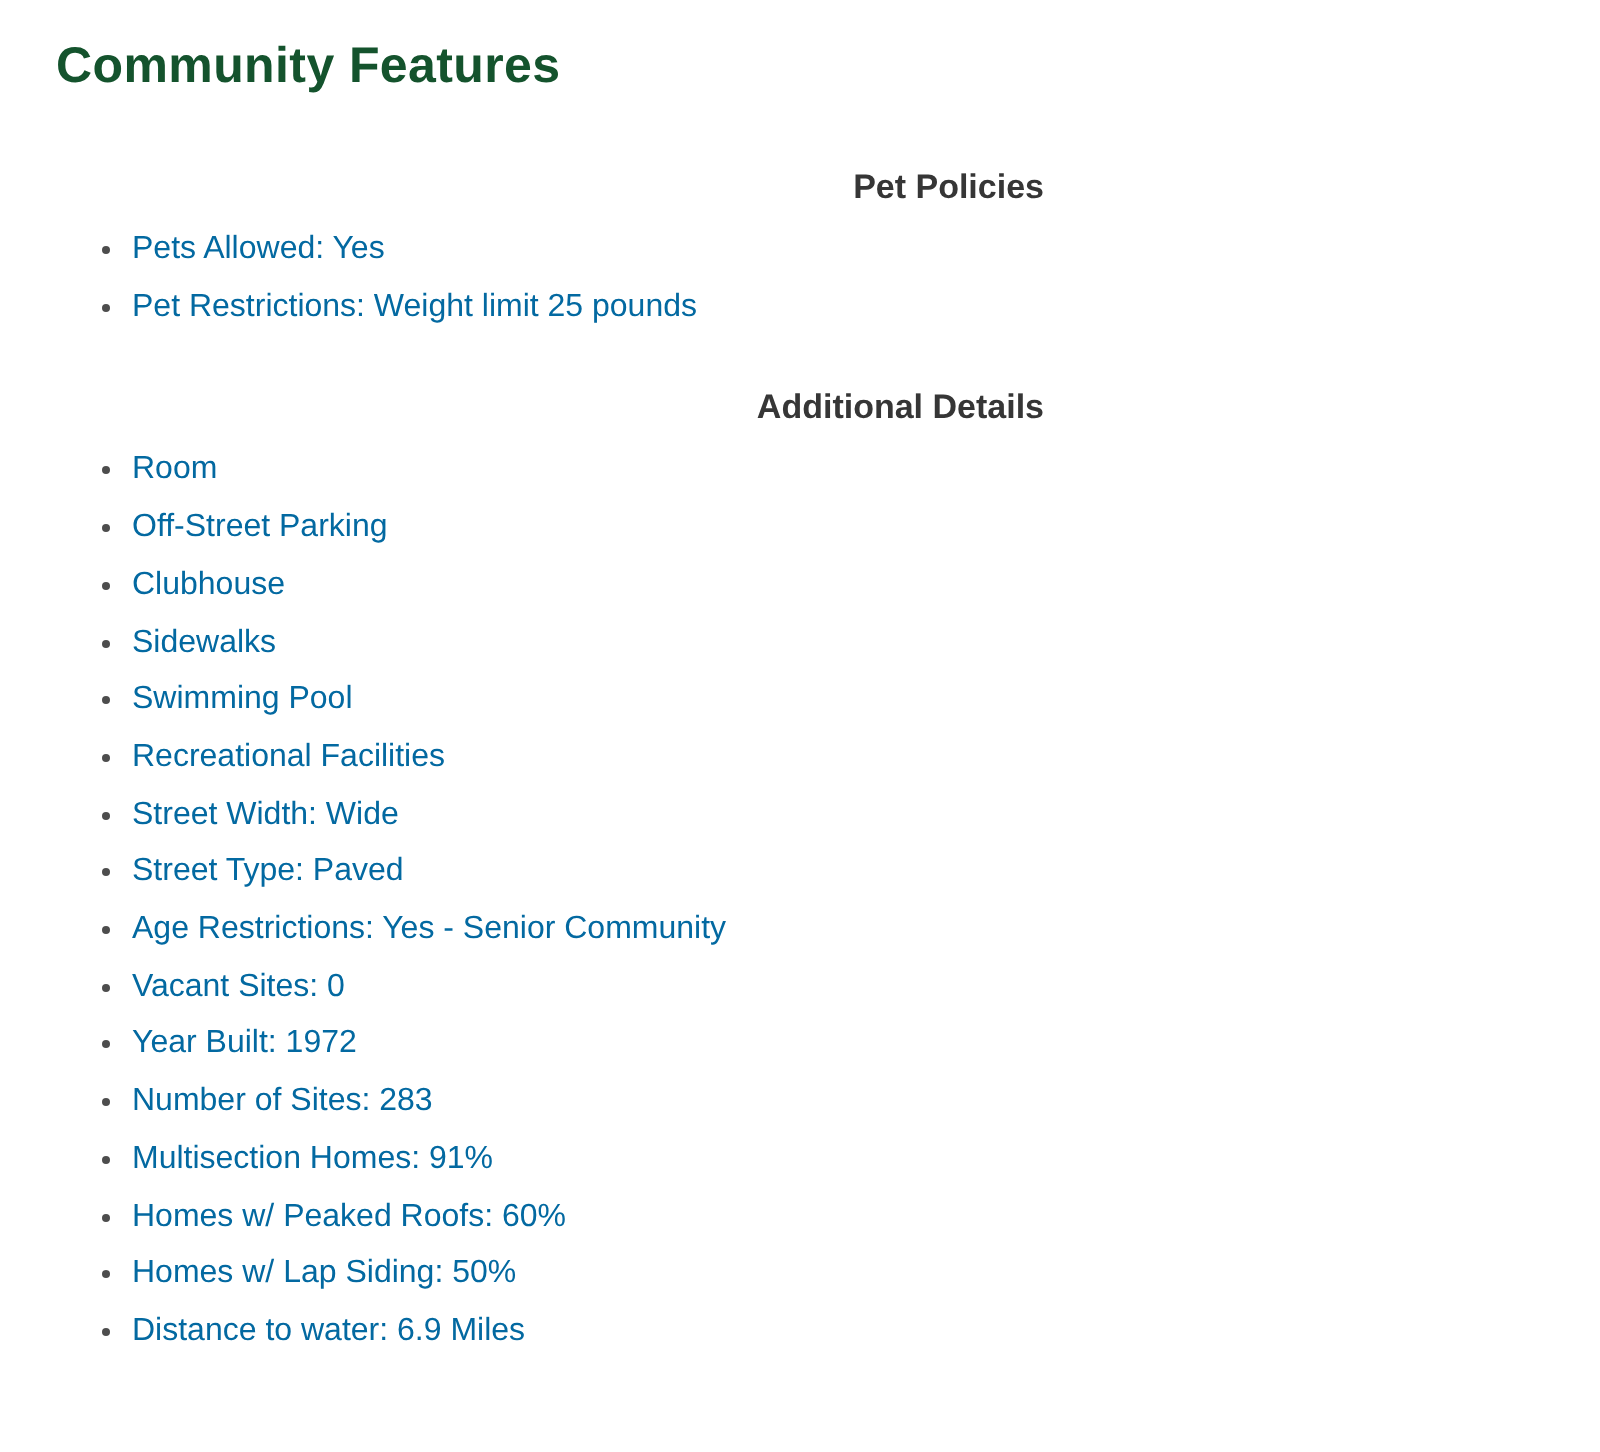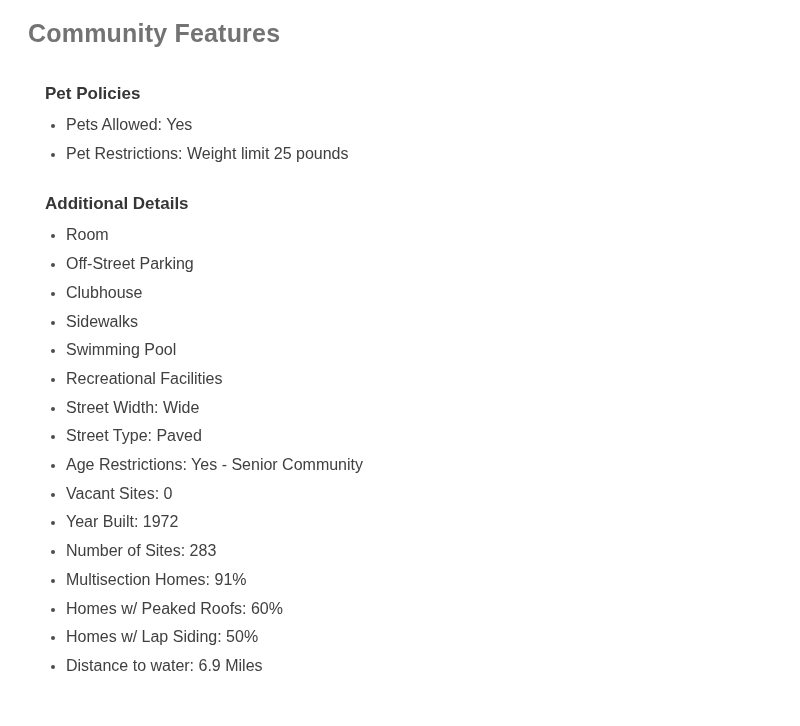--- a/index.html
+++ b/index.html
@@ -14,50 +14,51 @@
   .page {
     width: 800px;
     height: 726px;
     box-sizing: border-box;
   }
   h1.page-title {
     margin: 18px 0 0 28px;
     font-size: 25px;
     line-height: 30px;
     font-weight: bold;
-    color: #737373;
+    color: #14532d;
     letter-spacing: 0.2px;
   }
   .columns {
     display: grid;
     grid-template-columns: 477px auto;
     margin: 36px 0 0 45px;
   }
   .col {
     min-width: 0;
   }
   h2.section-heading {
     font-size: 17px;
     line-height: 20px;
     font-weight: bold;
     color: #363636;
     margin: 0 0 7px 0;
+    text-align: right;
   }
   .section + .section h2.section-heading {
     margin-top: 26px;
   }
   ul.feature-list {
     margin: 0 0 20px 0;
     padding: 0 0 0 21px;
     list-style: disc outside;
   }
   ul.feature-list li {
     font-size: 16px;
     line-height: 28.7px;
-    color: #404040;
+    color: #0369a1;
   }
   ul.feature-list li::marker {
     color: #4d4d4d;
     font-size: 13px;
   }
 </style>
 </head>
 <body>
 
 <div class="page">

